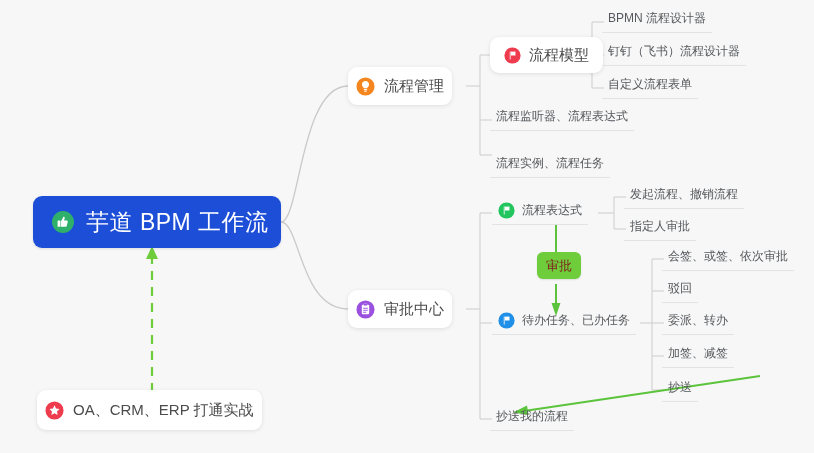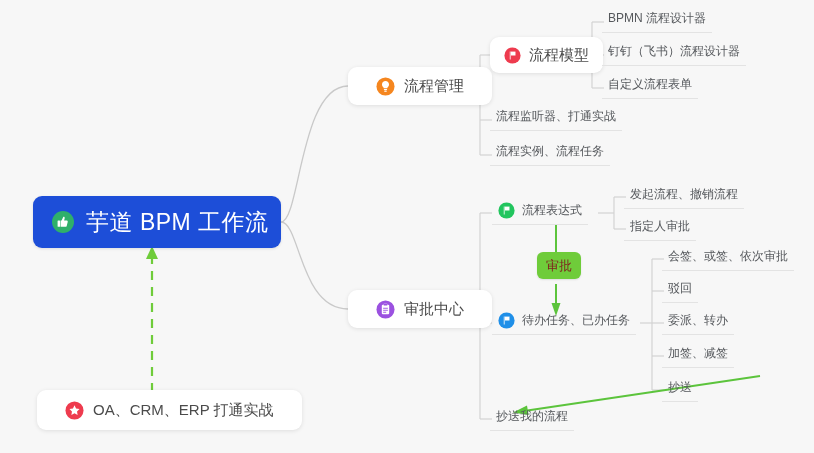--- a/index.html
+++ b/index.html
@@ -19,21 +19,21 @@
   .root{
     left:33px;top:196px;width:248px;height:52px;
     background:#1d4ed8;border-radius:9px;
     padding:0 18px;gap:11px;
     box-shadow:0 1px 3px rgba(0,0,0,.10);
   }
   .root .label{color:#ffffff;font-size:23px;letter-spacing:.5px;}
 
   .branch{
     background:#ffffff;border-radius:9px;height:38px;
-    padding:0 28px;gap:9px;
+    padding:0 8px;gap:9px;
     box-shadow:0 1px 4px rgba(0,0,0,.10);
   }
   .branch .label{color:#4b4b4b;font-size:15px;}
 
   .side{
     background:#ffffff;border-radius:9px;height:36px;
     padding:0 14px;gap:8px;
     box-shadow:0 1px 4px rgba(0,0,0,.10);
   }
   .side .label{color:#4b4b4b;font-size:15px;}
@@ -148,23 +148,23 @@
     <span>BPMN 流程设计器</span>
   </div>
   <div class="leaf" style="left:602px;top:43px;">
     <span>钉钉（飞书）流程设计器</span>
   </div>
   <div class="leaf" style="left:602px;top:76px;">
     <span>自定义流程表单</span>
   </div>
 
   <div class="leaf" style="left:490px;top:108px;">
-    <span>流程监听器、打通实战</span>
-  </div>
-  <div class="leaf" style="left:490px;top:143px;font-family:Liberation Mono, monospace;">
+    <span>流程监听器、流程表达式</span>
+  </div>
+  <div class="leaf" style="left:490px;top:155px;font-family:Liberation Mono, monospace;">
     <span>流程实例、流程任务</span>
   </div>
 
   <div class="node branch" style="left:348px;top:290px;">
     <span class="ic">
       <svg width="19" height="19" viewBox="0 0 20 20">
         <circle cx="10" cy="10" r="9.5" fill="#9b51e0"></circle>
         <rect x="6.1" y="4.9" width="7.8" height="10.2" rx="1.2" fill="#ffffff"></rect>
         <rect x="8.0" y="3.6" width="4.0" height="2.3" rx=".9" fill="#ffffff"></rect>
         <rect x="8.0" y="3.6" width="4.0" height="2.3" rx=".9" fill="#9b51e0"></rect>

